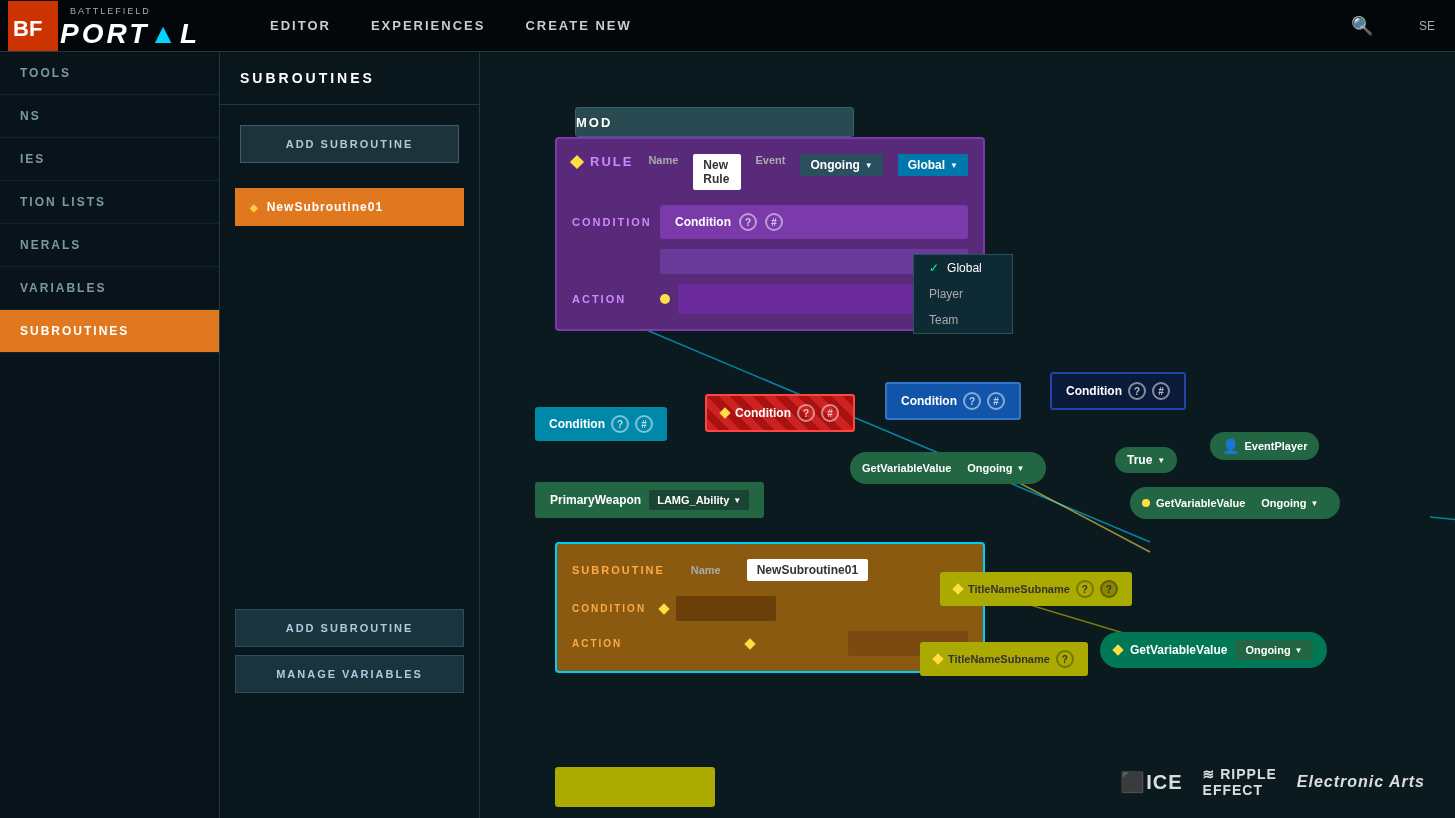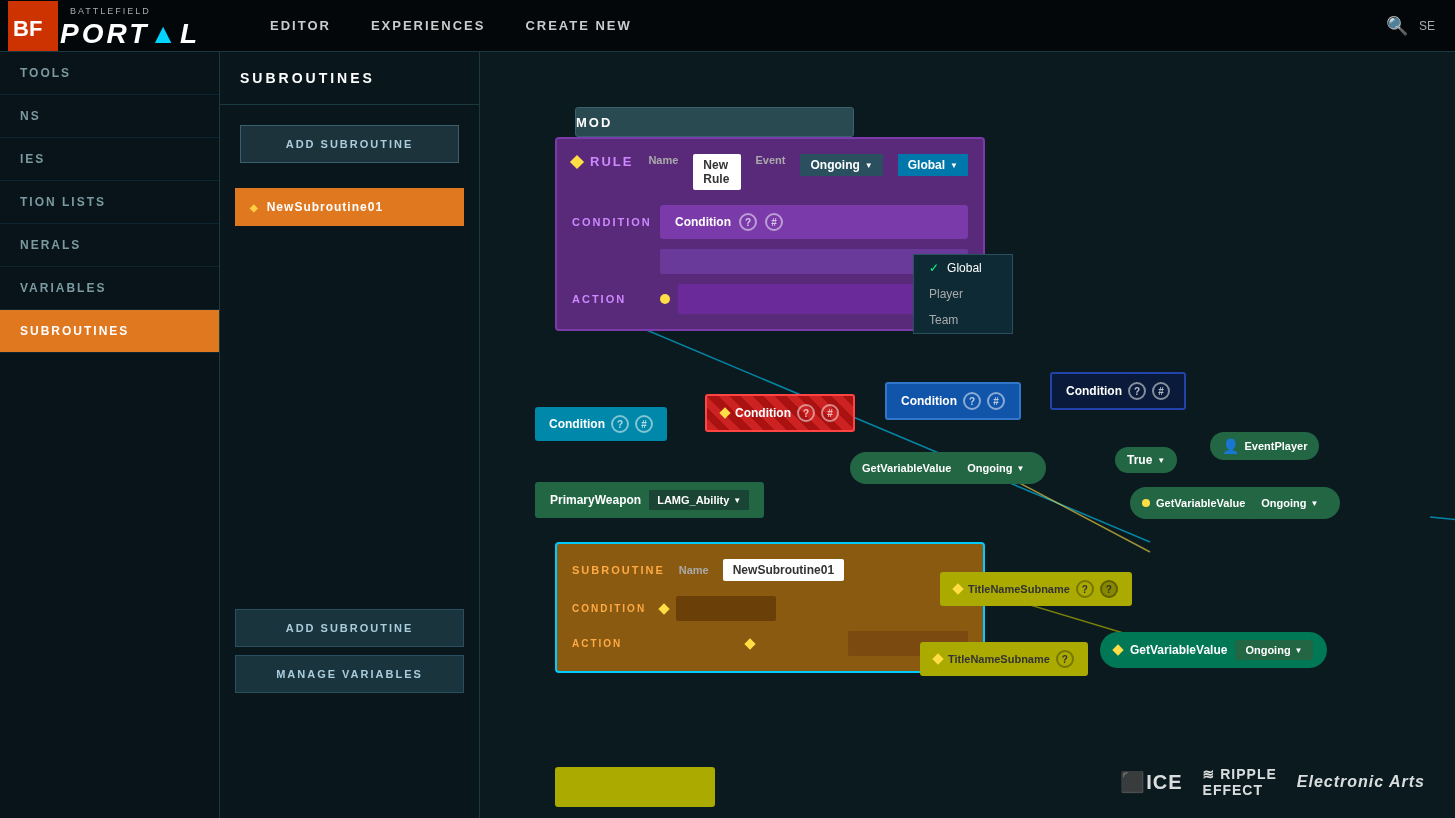--- a/index.html
+++ b/index.html
@@ -530,21 +530,21 @@
       width: 430px;
       background: #8a5a10;
       border: 2px solid #aa7a20;
       border-radius: 4px;
       padding: 15px;
     }
 
     .subroutine-header {
       display: flex;
       align-items: center;
-      gap: 14px;
+      gap: 26px;
       margin-bottom: 15px;
     }
 
     .subroutine-label {
       font-size: 11px;
       font-weight: 700;
       letter-spacing: 2px;
       color: #ffaa44;
     }
 
@@ -716,21 +716,21 @@
   </div>
 
   <div class="nav-items">
     <span class="nav-item">EDITOR</span>
     <span class="nav-item">EXPERIENCES</span>
     <span class="nav-item">CREATE NEW</span>
   </div>
 
   <div class="topbar-right">
     <button class="search-icon-btn">🔍</button>
-    <span style="font-size:12px;color:#aaa;">SE</span>
+    <span style="font-size:12px;color:#aaa;margin-left:35px;">SE</span>
   </div>
 </div>
 
 <div class="sidebar">
   <div class="sidebar-item">TOOLS</div>
   <div class="sidebar-item">NS</div>
   <div class="sidebar-item">IES</div>
   <div class="sidebar-item">TION LISTS</div>
   <div class="sidebar-item">NERALS</div>
   <div class="sidebar-item">VARIABLES</div>

